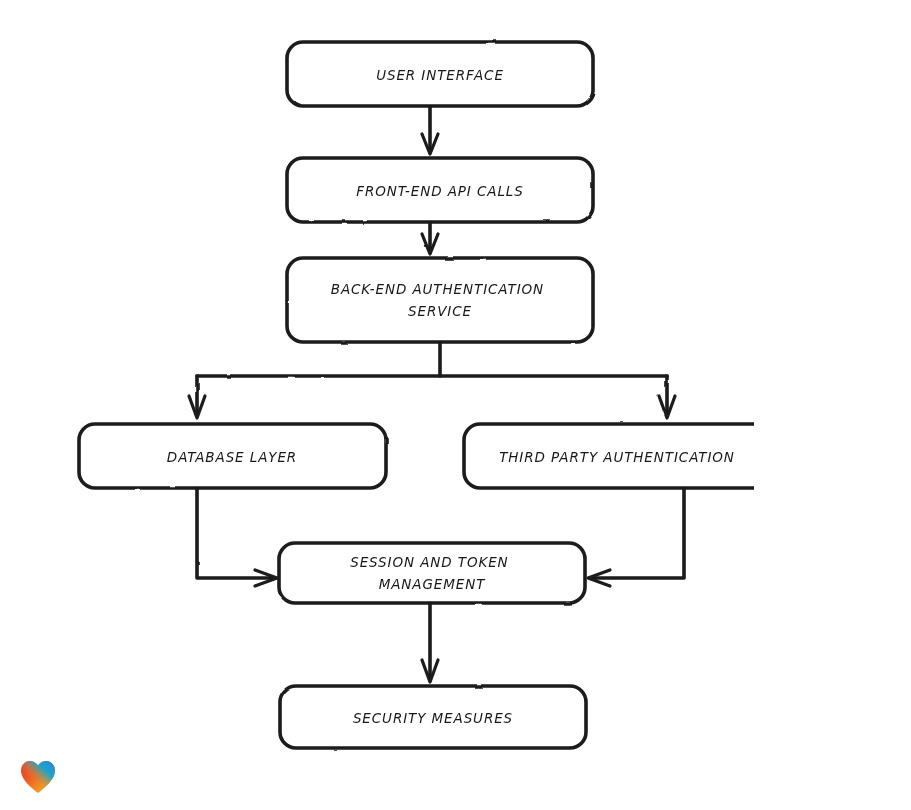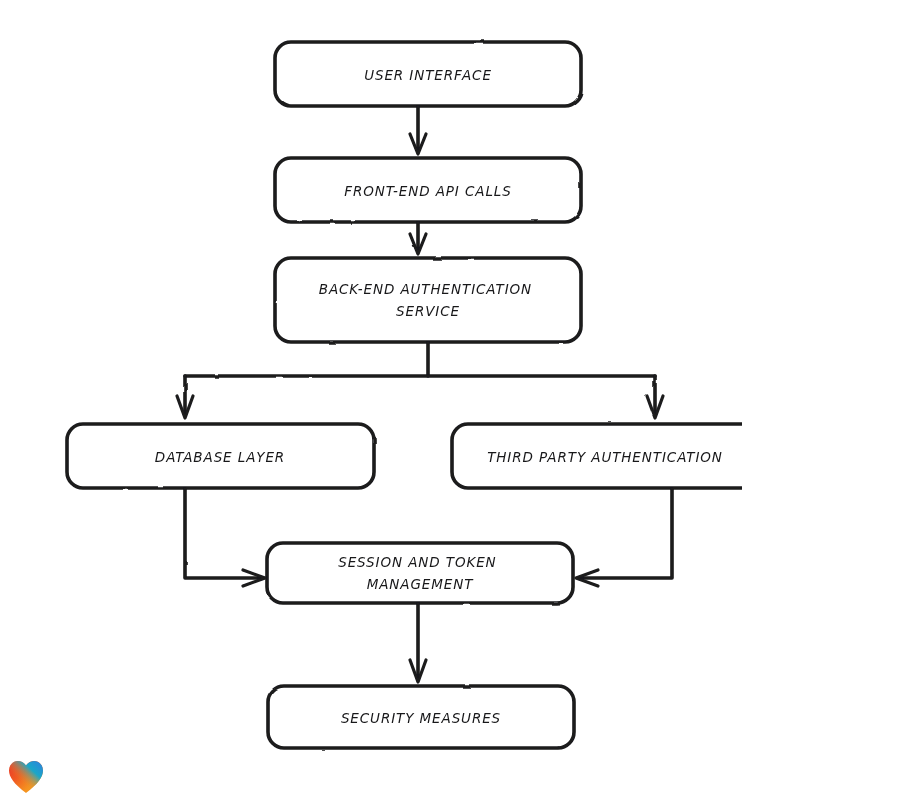--- a/index.html
+++ b/index.html
@@ -7,20 +7,21 @@
     padding: 0;
     background: #ffffff;
   }
   #canvas {
     position: relative;
     width: 742px;
     height: 810px;
     background: #ffffff;
     overflow: hidden;
     font-family: "DejaVu Sans", sans-serif;
+    margin-left: 12px;
   }
   #flow-svg {
     position: absolute;
     left: 0;
     top: 0;
     width: 911px;
     height: 810px;
   }
   .node-label {
     font-family: "DejaVu Sans", sans-serif;

